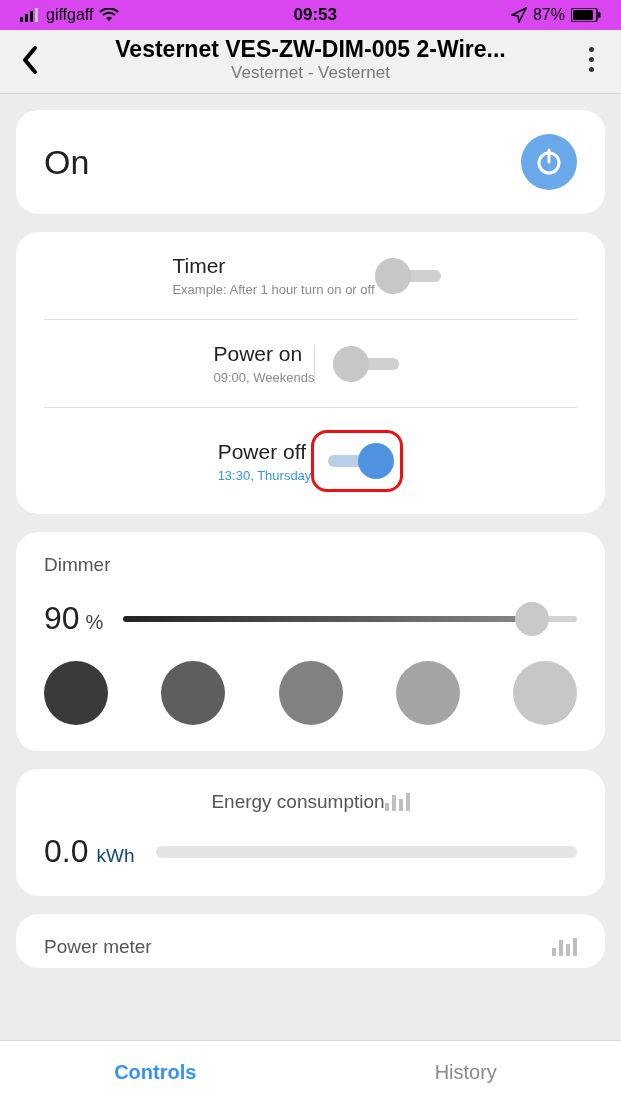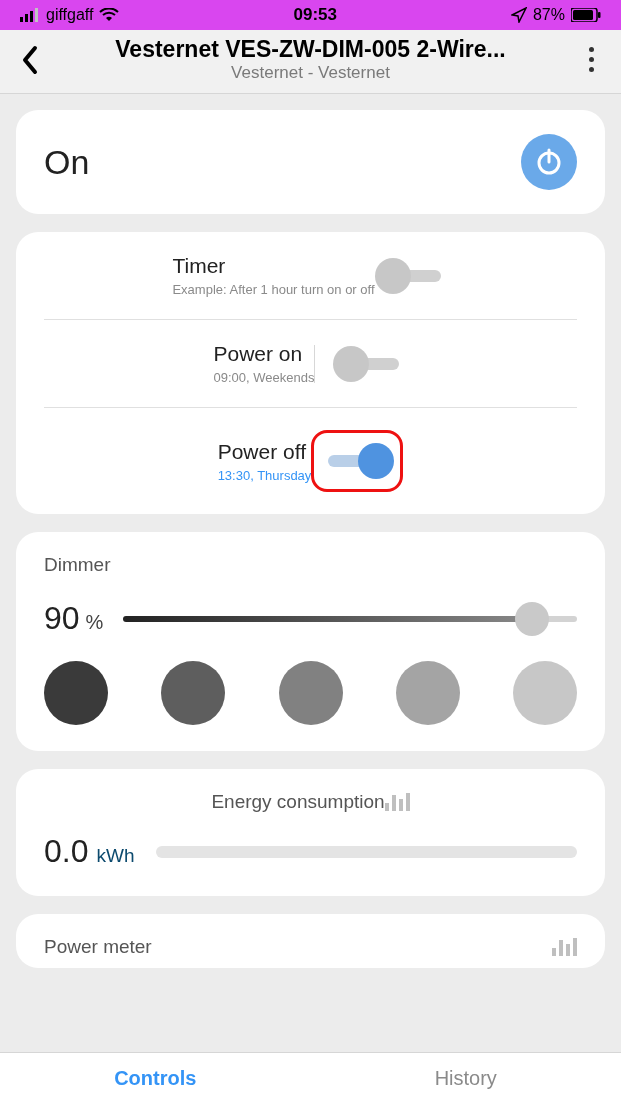--- a/index.html
+++ b/index.html
@@ -72,21 +72,21 @@
   .bars-icon span { width: 4px; background: #bfbfbf; }
   .energy-row { display: flex; align-items: center; gap: 22px; margin-top: 20px; }
   .energy-value { font-size: 32px; color: #222; display: flex; align-items: baseline; gap: 8px; }
   .energy-value small { font-size: 19px; color: #0c4a6e; }
   .energy-bar { flex: 1; height: 12px; background: #e4e4e4; border-radius: 6px; }
 
   .meter-card { padding: 22px 28px 10px 28px; display: flex; align-items: center; justify-content: space-between; }
   .meter-title { font-size: 19px; color: #555; }
 
   
-  .tabbar { height: 52px; background: #fff; border-top: 1px solid #d6d6d6; display: flex; }
+  .tabbar { height: 64px; background: #fff; border-top: 1px solid #d6d6d6; display: flex; }
   .tab { flex: 1; display: flex; align-items: center; justify-content: center; font-size: 20px; color: #8a8a8a; }
   .tab.active { color: #3494f6; font-weight: 700; }
 
   svg { display: block; }
 </style>
 </head>
 <body>
 
 <div class="screen">
 

